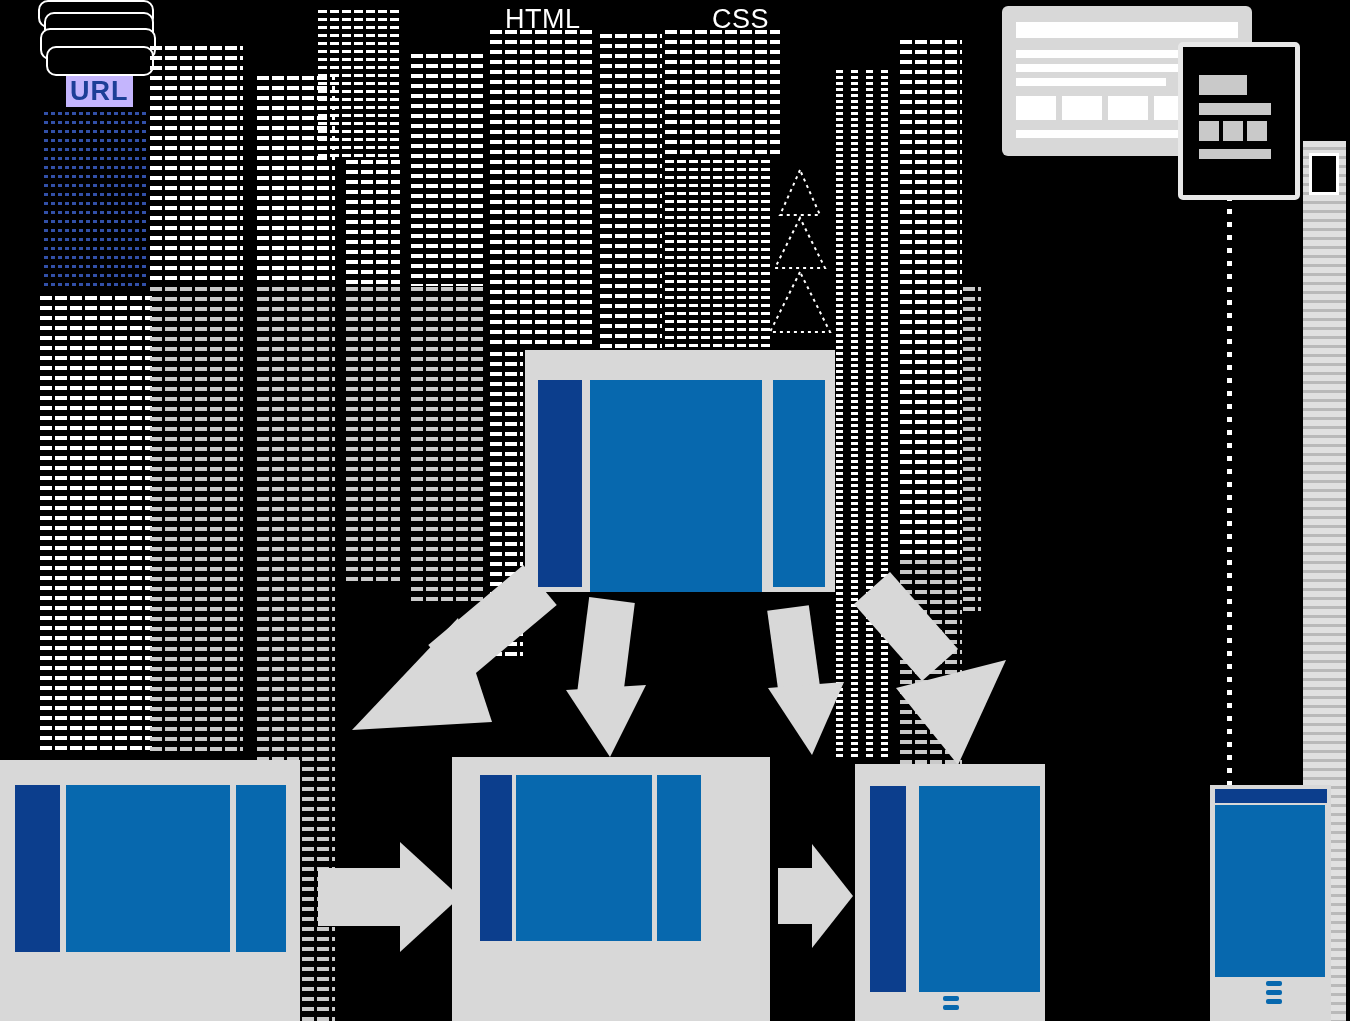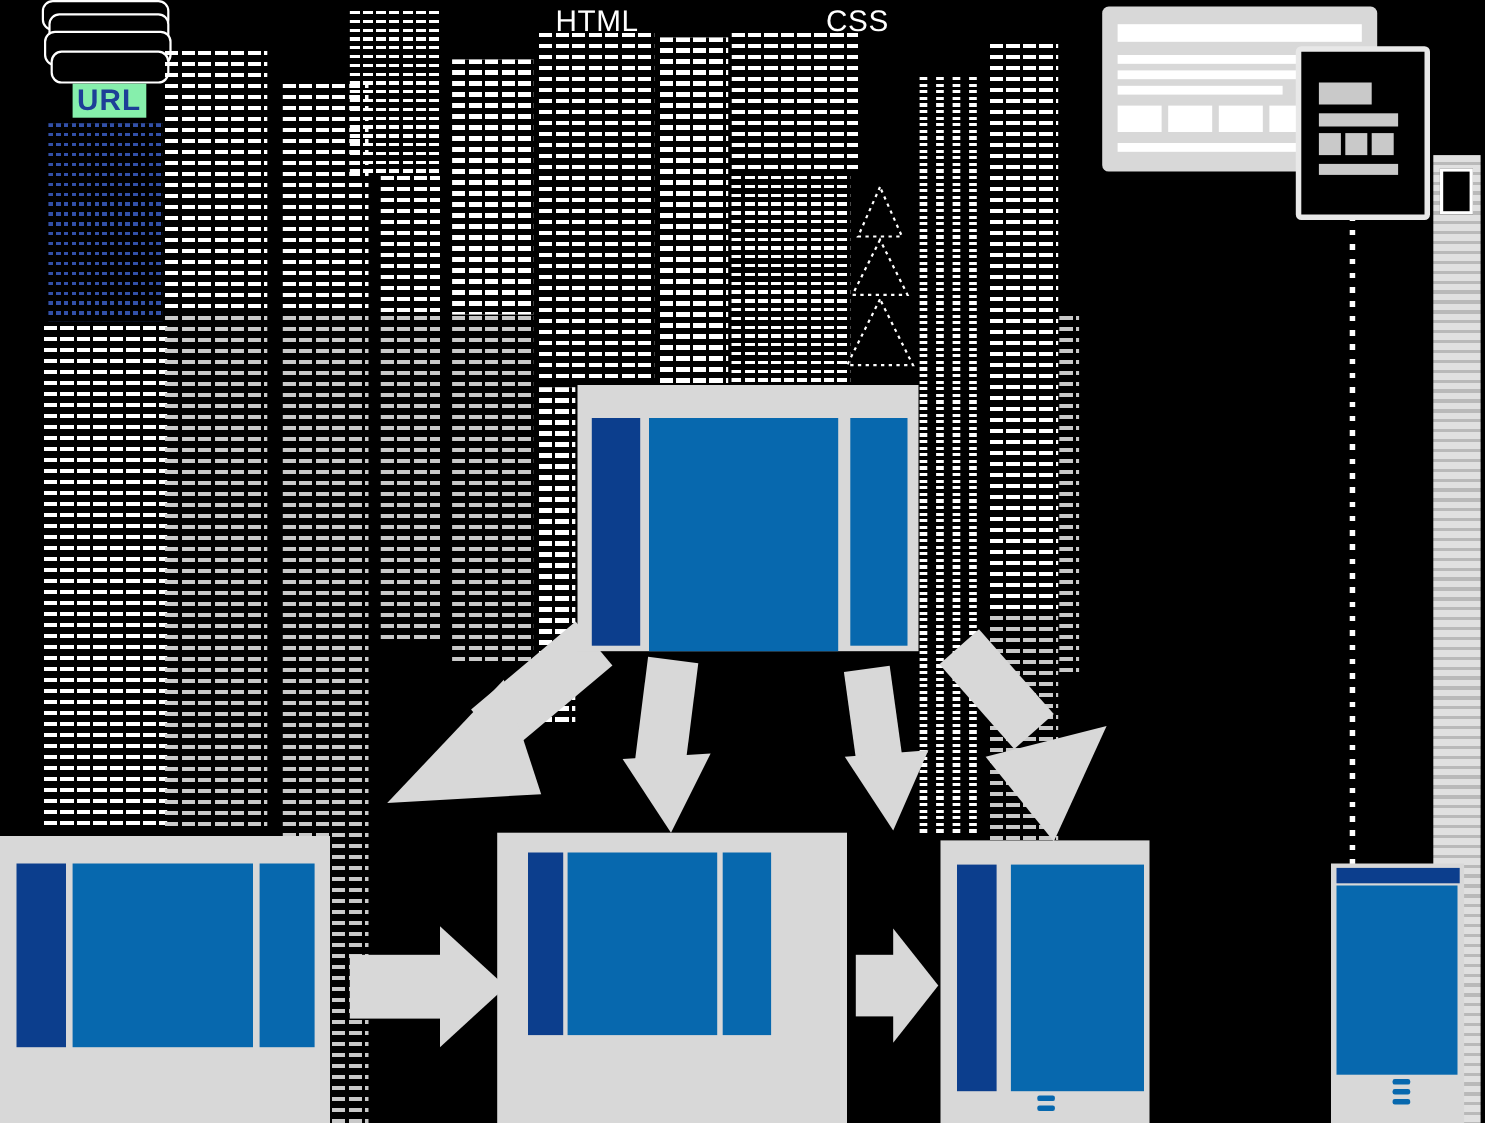--- a/index.html
+++ b/index.html
@@ -19,21 +19,21 @@
     repeating-linear-gradient(180deg, #c9c9c9 0 4px, rgba(0,0,0,0) 4px 10px);}
   .lines-ticks{background-image:
     repeating-linear-gradient(180deg, #ffffff 0 3px, rgba(0,0,0,0) 3px 6px);}
   .lines-blue{background-image:
     repeating-linear-gradient(90deg, rgba(0,0,0,0) 0 4px, #000 4px 7px),
     repeating-linear-gradient(180deg, #3250a8 0 3px, rgba(0,0,0,0) 3px 9px);}
 
   .outline-page{border:2px solid #ffffff;border-radius:10px;background:#000;}
 
   .label{color:#ffffff;font-size:27px;letter-spacing:.5px;}
-  .url-label{color:#1d3f97;font-size:27px;font-weight:bold;letter-spacing:1px;background:#86efac;padding:0 4px;}
+  .url-label{color:#1d3f97;font-size:27px;font-weight:bold;letter-spacing:1px;background:#c4b5fd;padding:0 4px;}
 
   .panel{background:#d8d8d8;}
   .blk-navy{background:#0c3e8d;}
   .blk-blue{background:#0768ae;}
 
   .film{background-image:repeating-linear-gradient(180deg,#e0e0e0 0 6px,#b9b9b9 6px 9px);}
   .dotline{background-image:repeating-linear-gradient(180deg,#ffffff 0 5px,rgba(0,0,0,0) 5px 13px);}
 
   .wf-white{background:#ffffff;position:absolute;}
   .wf-gray{background:#c9c9c9;position:absolute;}
@@ -69,21 +69,21 @@
 
   <div class="abs lines-w" style="left:411px;top:54px;width:74px;height:232px;"></div>
   <div class="abs lines-g" style="left:411px;top:287px;width:74px;height:320px;"></div>
 
   <div class="abs label" style="left:505px;top:4px;z-index:5;">HTML</div>
   <div class="abs lines-w" style="left:490px;top:30px;width:105px;height:320px;"></div>
   <div class="abs lines-w" style="left:490px;top:352px;width:33px;height:308px;"></div>
 
   <div class="abs lines-w" style="left:600px;top:34px;width:62px;height:316px;"></div>
 
-  <div class="abs label" style="left:712px;top:4px;z-index:5;margin-left:39px;">CSS</div>
+  <div class="abs label" style="left:712px;top:4px;z-index:5;">CSS</div>
   <div class="abs lines-w" style="left:665px;top:30px;width:115px;height:130px;"></div>
   <div class="abs lines-w-dense" style="left:665px;top:160px;width:108px;height:195px;"></div>
 
   <div class="abs lines-ticks" style="left:836px;top:70px;width:7px;height:690px;"></div>
   <div class="abs lines-ticks" style="left:851px;top:70px;width:7px;height:690px;"></div>
   <div class="abs lines-ticks" style="left:866px;top:70px;width:7px;height:690px;"></div>
   <div class="abs lines-ticks" style="left:881px;top:70px;width:7px;height:690px;"></div>
 
   <div class="abs lines-w" style="left:900px;top:40px;width:62px;height:520px;"></div>
   <div class="abs lines-g" style="left:900px;top:560px;width:62px;height:210px;"></div>

